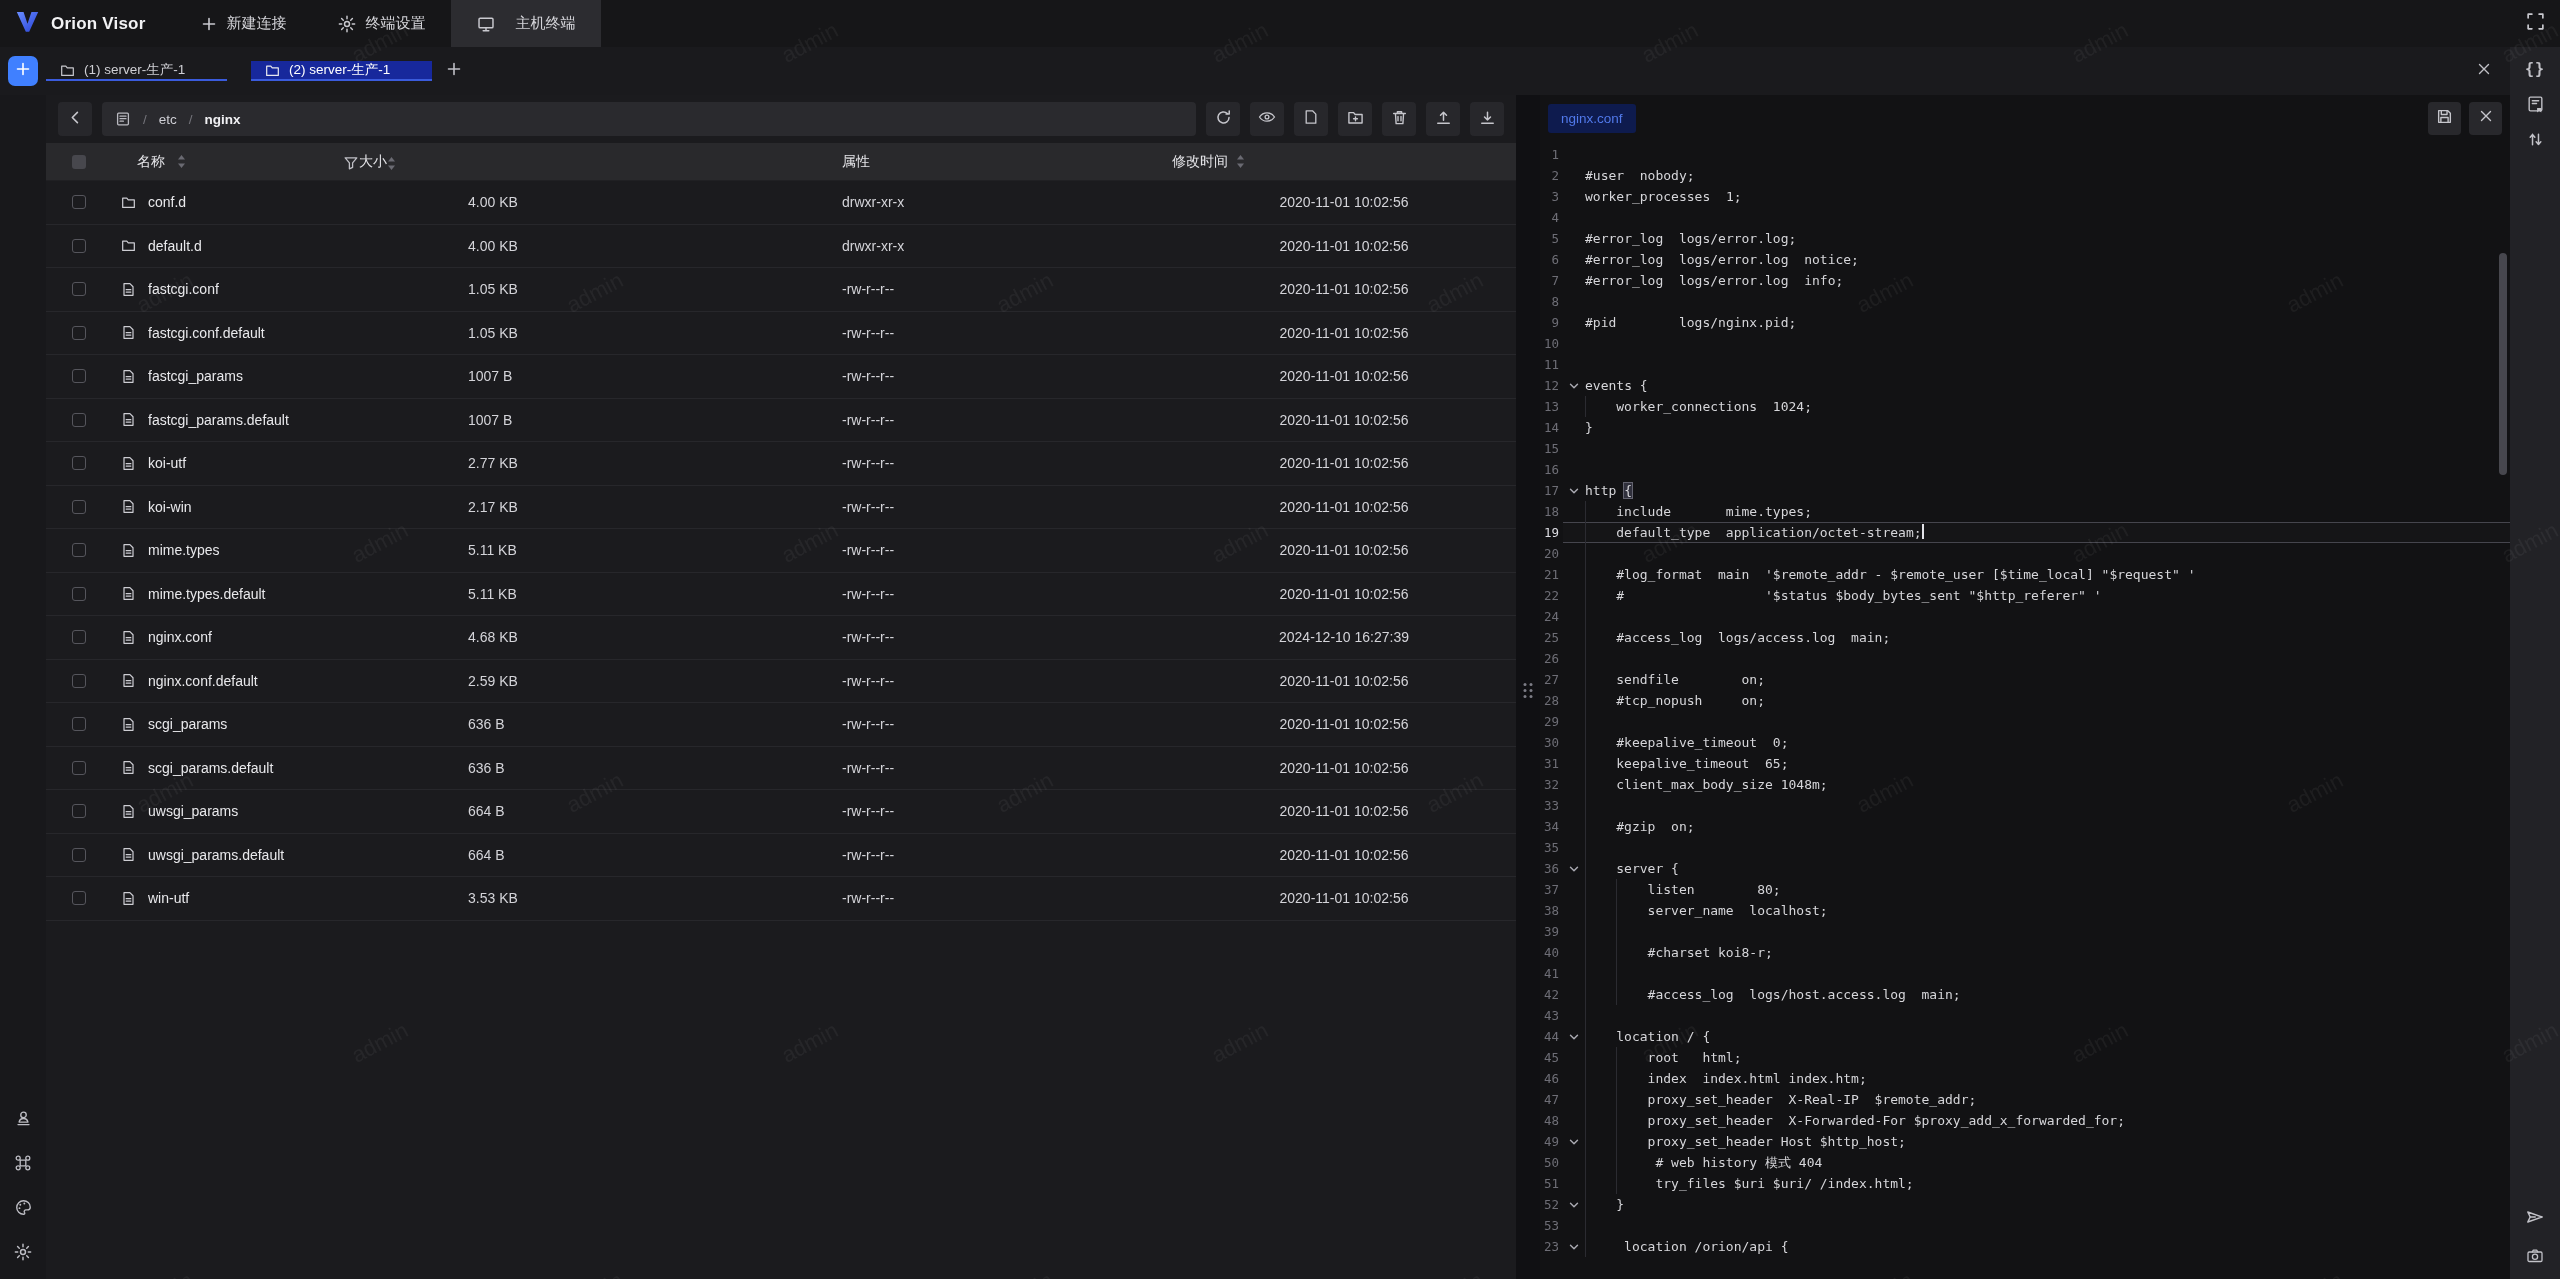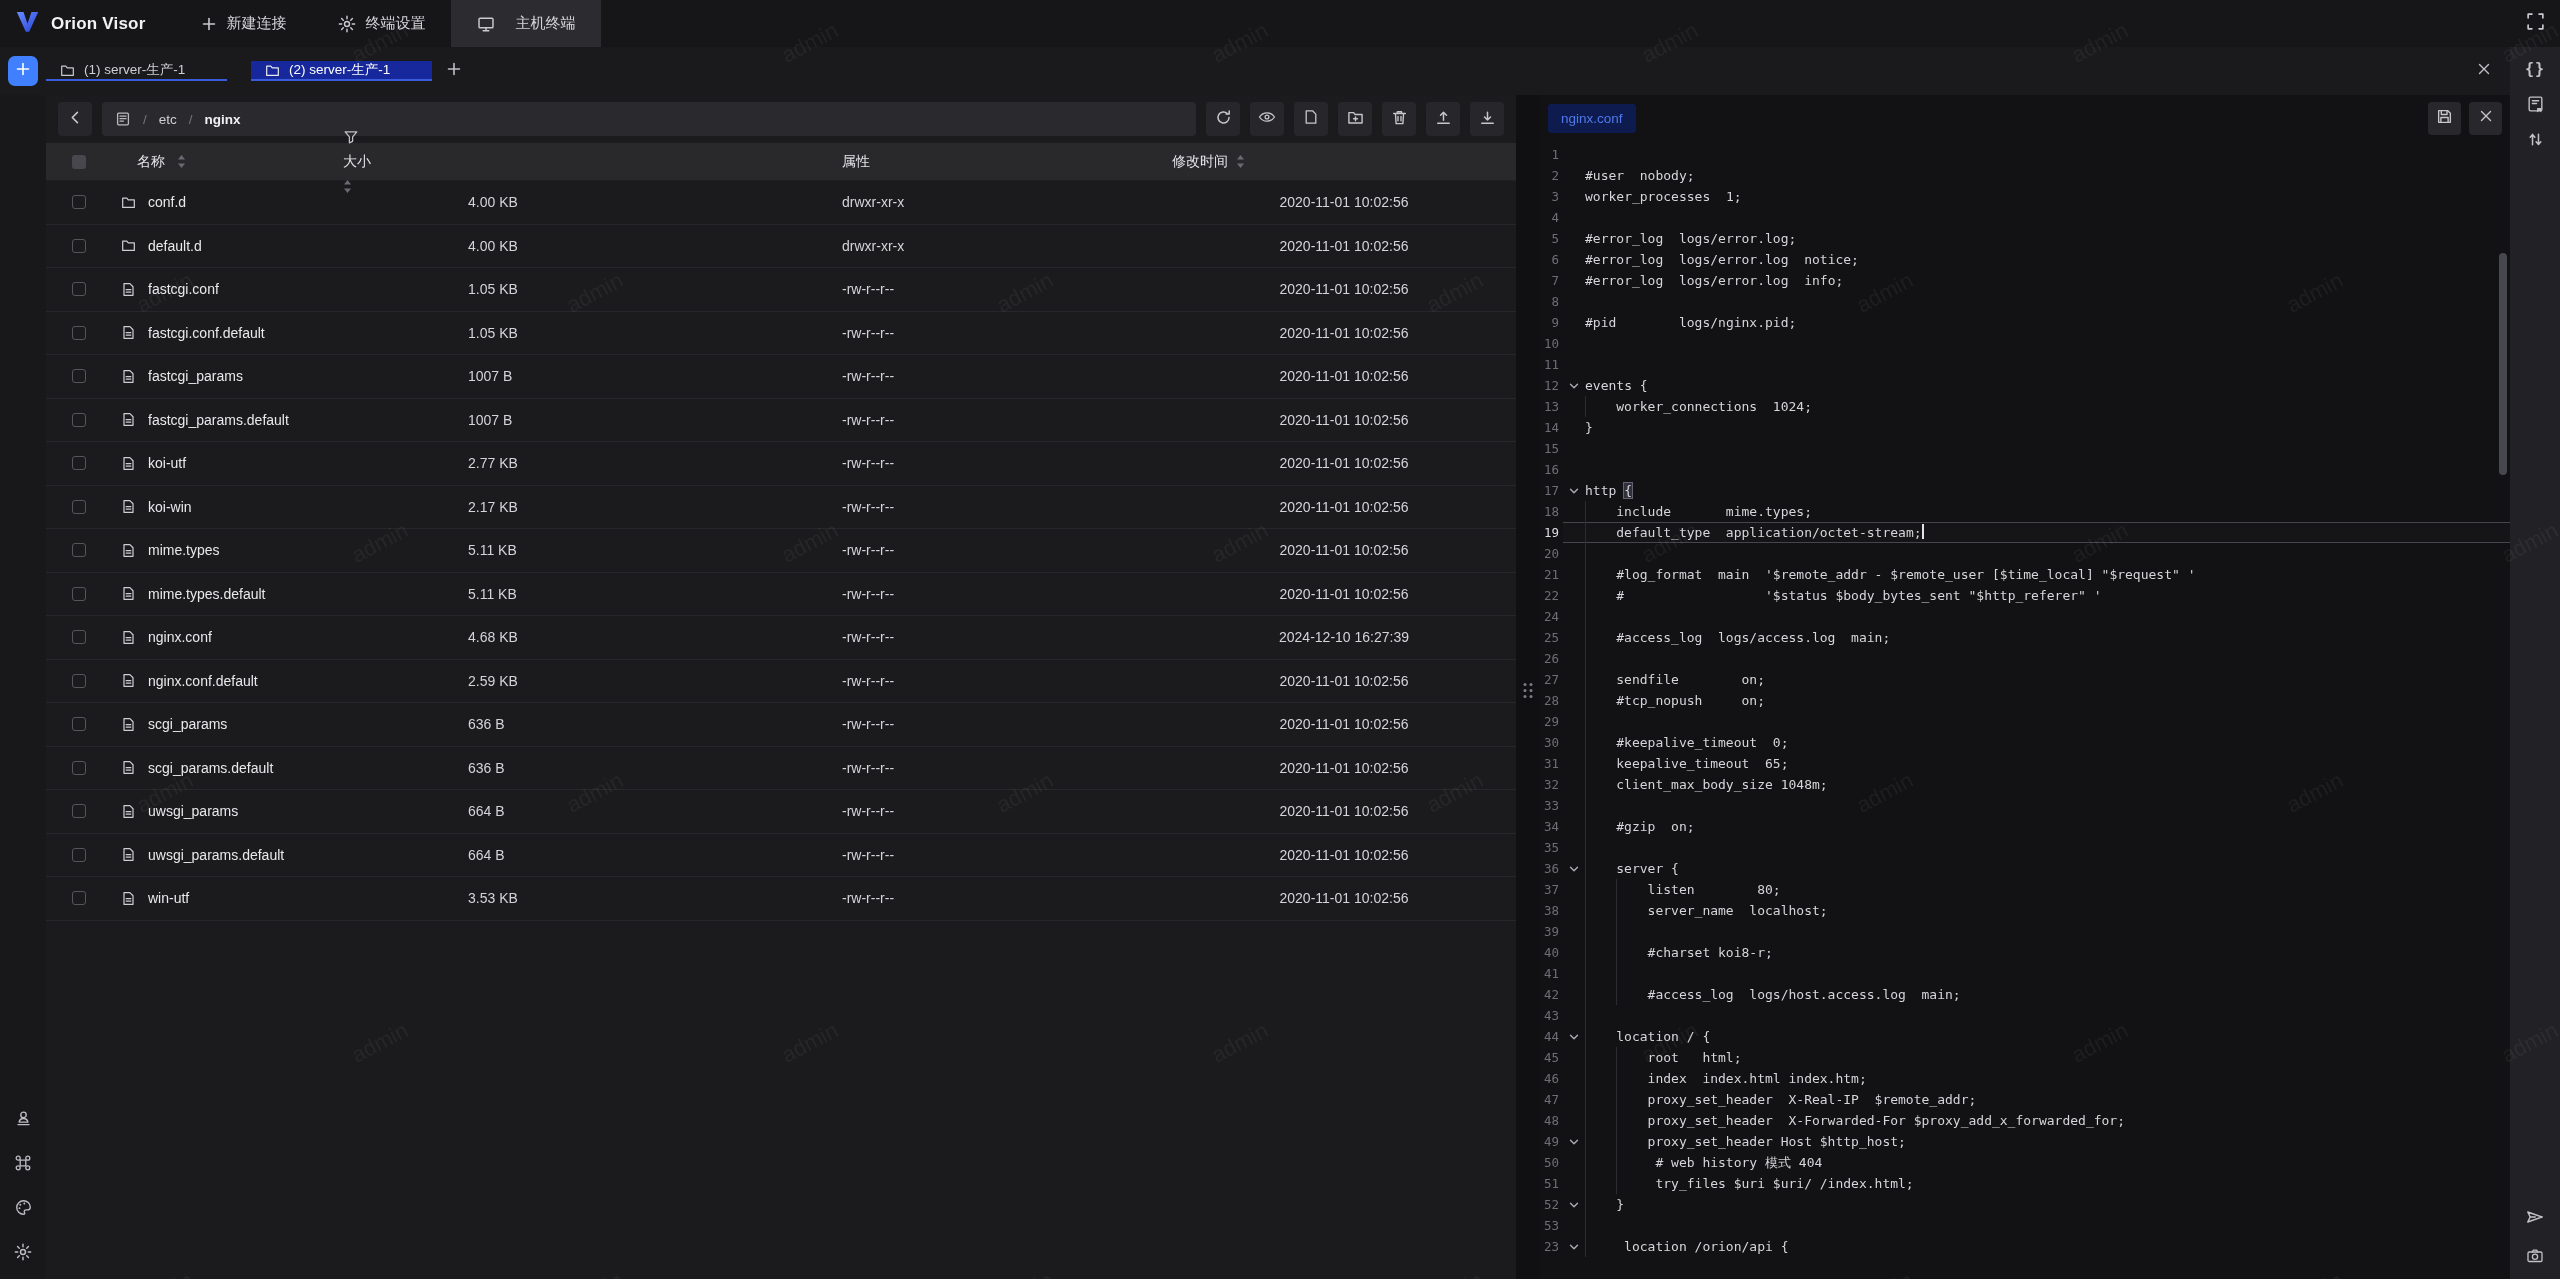--- a/index.html
+++ b/index.html
@@ -54,21 +54,21 @@
 
   .fp-header, .frow { display:flex; align-items:center; padding-left:26px; }
   .fp-header { height:38px; flex:none; background:#29292c; font-size:14px; color:#e4e4e8; border-bottom:1px solid #202023; }
   .c0 { width:45px; flex:none; display:flex; align-items:center; }
   .c1 { width:345px; flex:none; display:flex; align-items:center; gap:12px; padding-left:4px; overflow:hidden; }
   .c2 { width:380px; flex:none; padding-left:6px; }
   .c3 { width:330px; flex:none; }
   .c4 { flex:1; text-align:center; }
   .fp-header .c4 { text-align:left; display:flex; align-items:center; gap:8px; }
   .hname { margin-left:16px; }
-  .hgroup { display:flex; align-items:flex-start; gap:8px;flex-direction:column; }
+  .hgroup { display:flex; align-items:flex-end; gap:0; }
   .hgroup-size { position:relative; left:-125px; }
   .carets { display:flex; }
   .funnel { color:#c0c0c6; display:flex; }
   .cb-h { width:14px; height:14px; border-radius:3px; background:#47474d; }
   .cb { width:14px; height:14px; border:1.5px solid #55555c; border-radius:3px; }
 
   .fp-body { flex:1; overflow:hidden; }
   .frow { height:43.5px; border-bottom:1px solid #27272b; font-size:14px; color:#d4d4d9; }
   .frow .ficon { display:flex; color:#cdcdd3; flex:none; }
   .fname { color:#e9e9ec; white-space:nowrap; }

